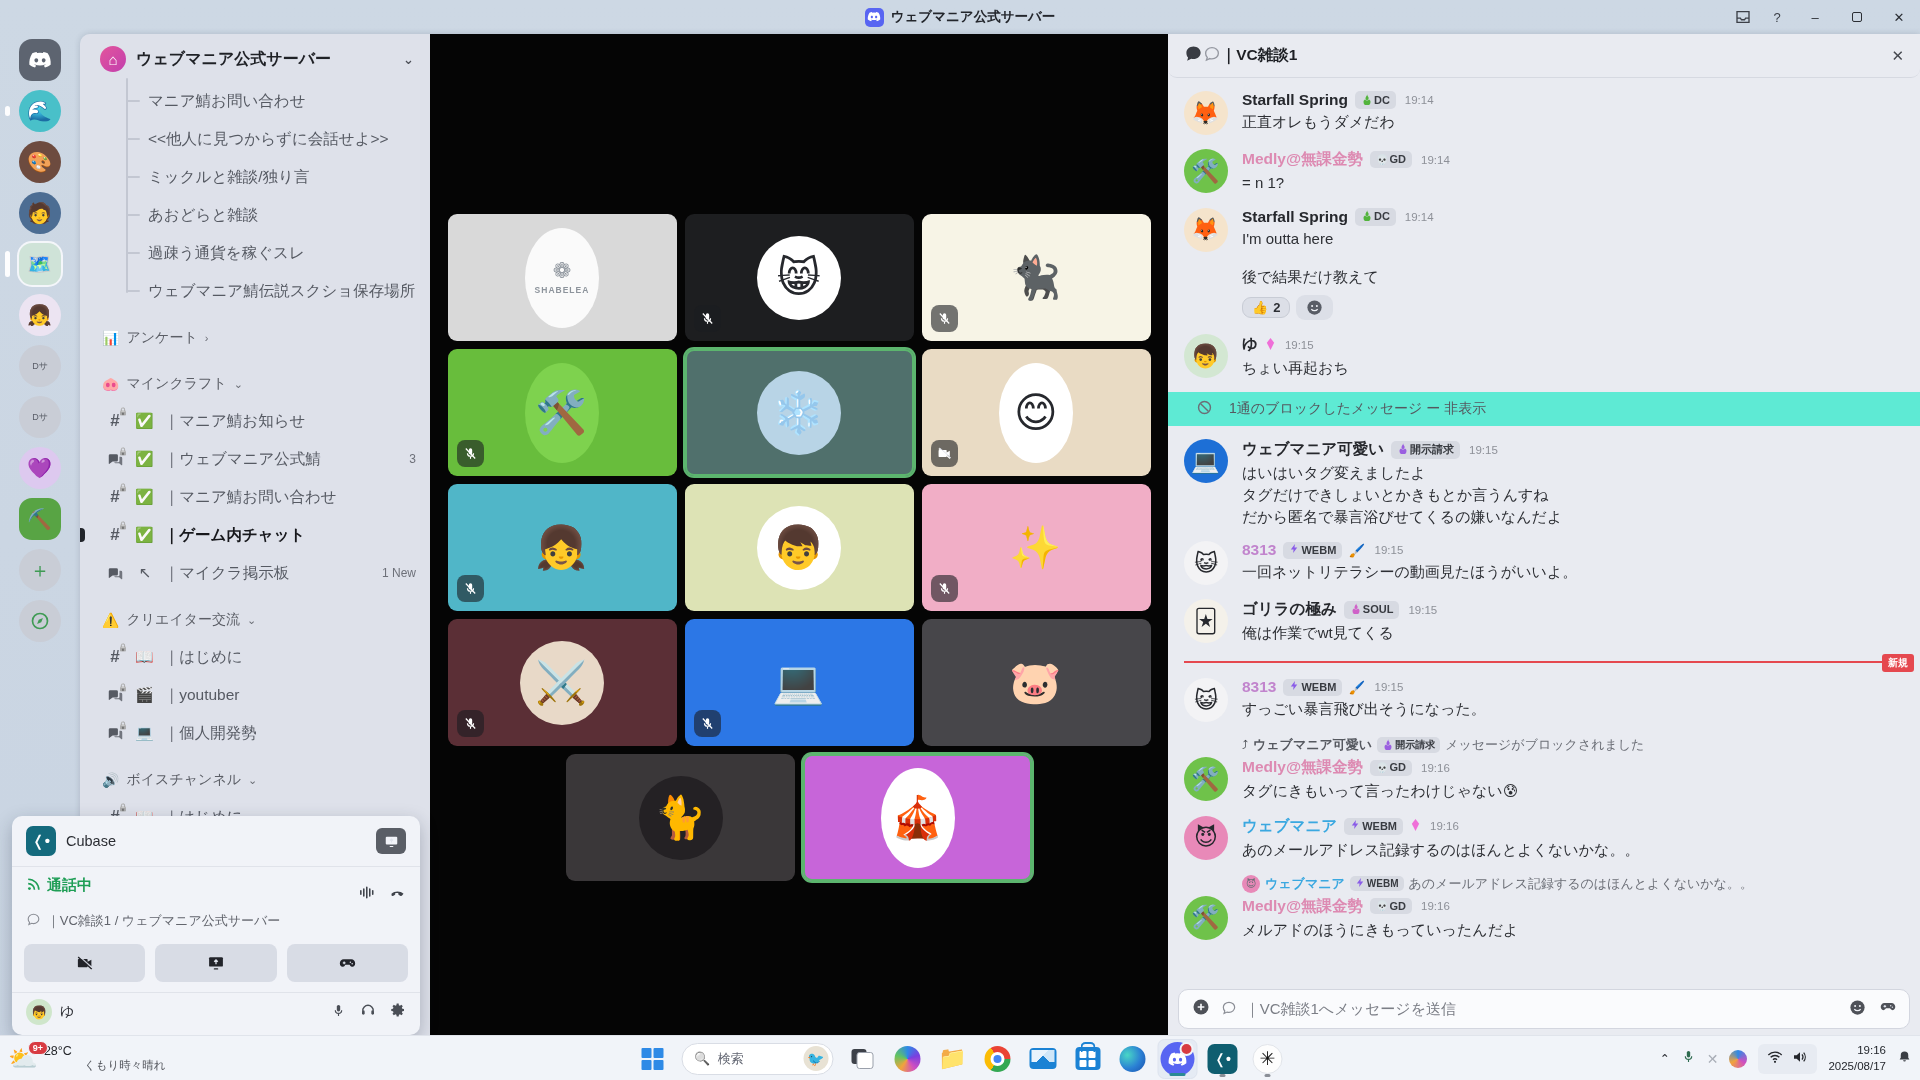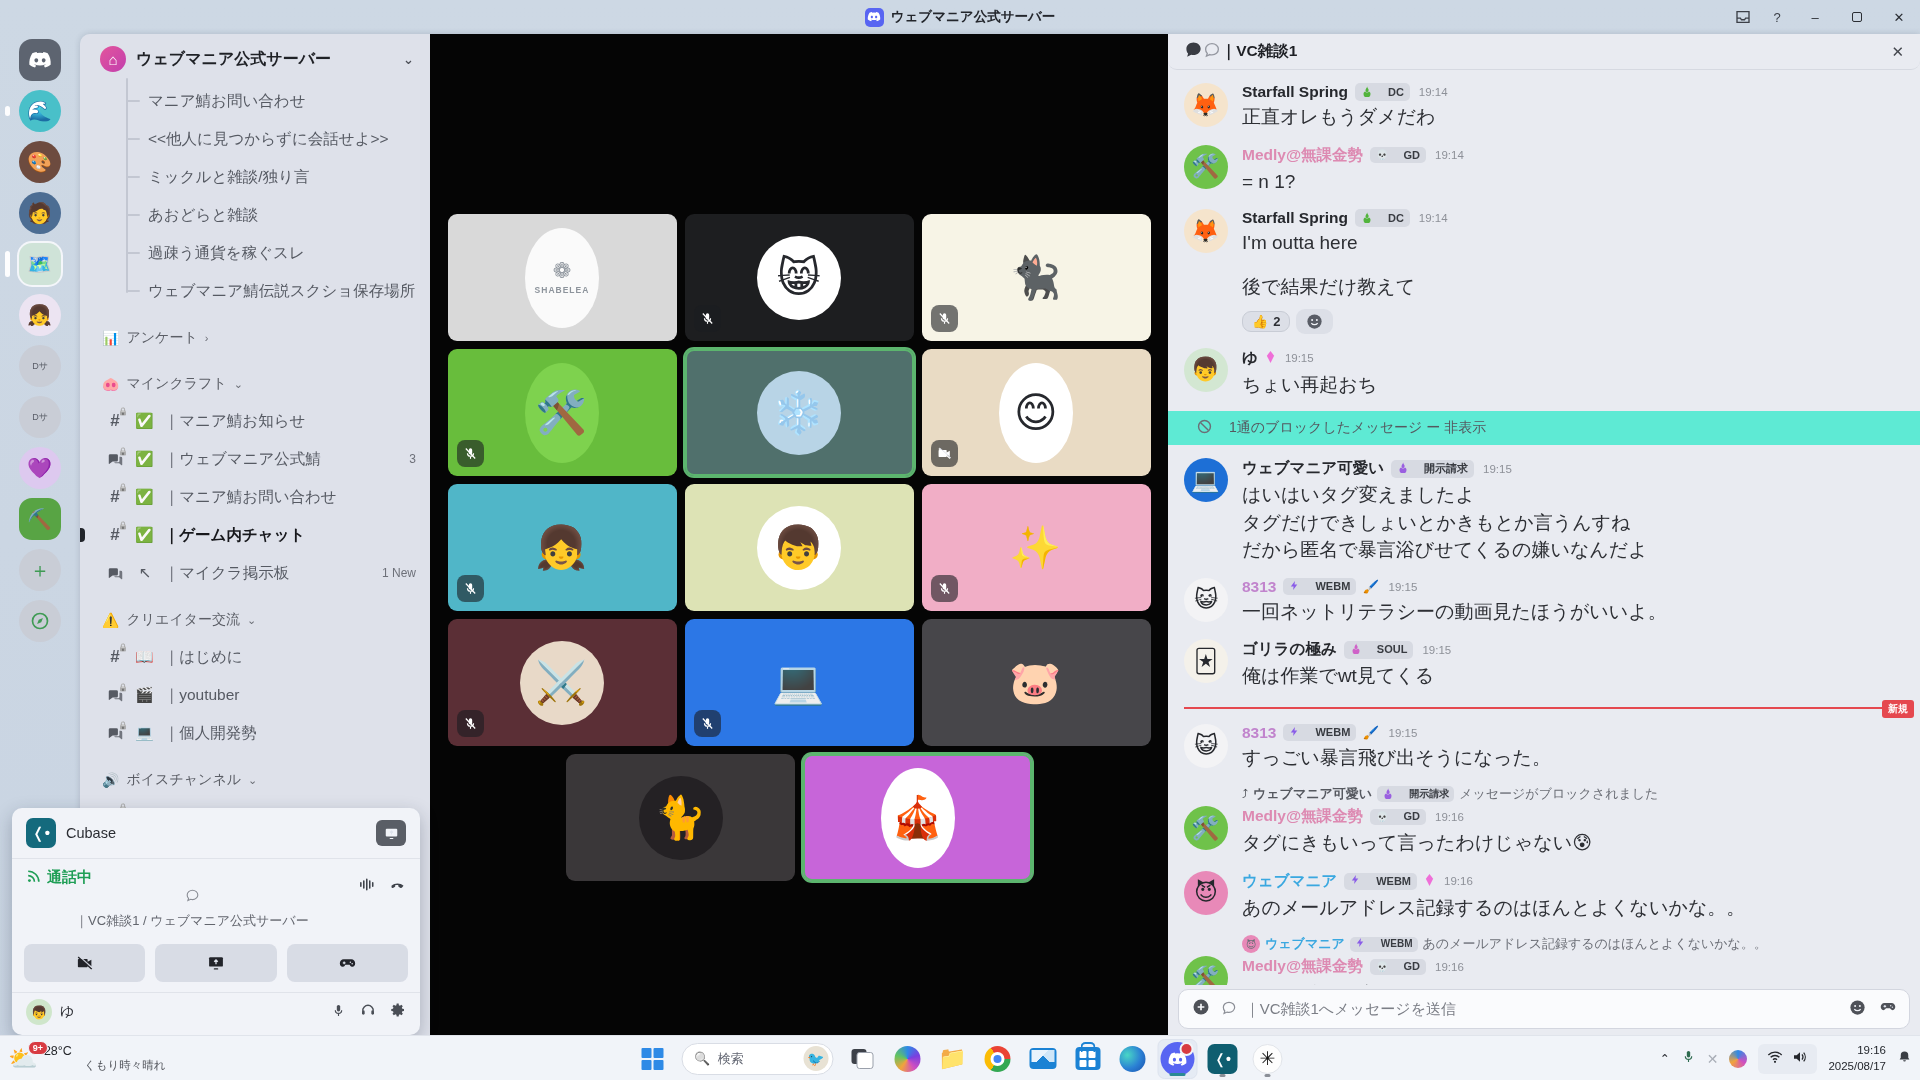--- a/index.html
+++ b/index.html
@@ -52,34 +52,34 @@
   .tile{position:relative;width:229px;height:127px;border-radius:9px;display:flex;align-items:center;justify-content:center;flex:none;}
   .tile.speaking{box-shadow:0 0 0 2px #5cb56e inset,0 0 0 2px #5cb56e;}
   .t-av{display:flex;align-items:center;justify-content:center;font-size:42px;width:84px;height:84px;border-radius:50%;overflow:hidden;}
   .t-av.ellipse{width:74px;height:100px;}
   .t-logo{display:flex;flex-direction:column;align-items:center;gap:3px;color:#8d949c;}
   .t-logo .mark{font-size:22px;line-height:1;}
   .t-logo .word{font-size:8.5px;letter-spacing:1px;font-weight:bold;}
   .t-badge{position:absolute;left:9px;bottom:9px;width:27px;height:27px;border-radius:8px;background:rgba(26,29,34,.6);display:flex;align-items:center;justify-content:center;}
   
   .chat{flex:1;background:#e9ebf1;display:flex;flex-direction:column;min-width:0;}
-  .chat-head{height:36px;flex:none;display:flex;align-items:center;padding:0 16px;border-bottom:1px solid #d6d9e1;border-radius:9px;}
+  .chat-head{height:44px;flex:none;display:flex;align-items:center;padding:0 16px;border-bottom:1px solid #d6d9e1;border-radius:9px;}
   .chat-title{font-size:15.5px;font-weight:bold;color:#1e2025;flex:1;}
   .chat-close{color:#45484f;font-size:15px;}
   .messages{flex:1;overflow:hidden;padding-top:6px;}
   .msg{padding:7px 16px;}
   .msg-body{display:flex;gap:14px;}
   .mv{width:44px;height:44px;border-radius:50%;flex:none;display:flex;align-items:center;justify-content:center;font-size:23px;overflow:hidden;}
   .m-content{min-width:0;flex:1;}
   .m-head{display:flex;align-items:center;gap:7px;margin-bottom:2px;}
   .m-name{font-size:15.5px;font-weight:bold;}
   .m-time{font-size:11.5px;color:#8d9098;margin-left:2px;}
-  .badge-pill{display:inline-flex;align-items:center;gap:15px;background:#d7dae2;border-radius:5px;padding:1.5px 6px;font-size:11px;font-weight:bold;color:#383b41;line-height:1.2;}
+  .badge-pill{display:inline-flex;align-items:center;gap:1px;background:#d7dae2;border-radius:5px;padding:1.5px 6px;font-size:11px;font-weight:bold;color:#383b41;line-height:1.2;}
   .badge-plain{font-size:13px;line-height:1;}
-  .m-line{font-size:19px;color:#2d2f34;line-height:1.45;}
+  .m-line{font-size:15px;color:#2d2f34;line-height:1.45;}
   .m-line.gap{margin-top:16px;}
   .reactions{display:flex;gap:6px;margin-top:8px;align-items:center;}
   .react{display:flex;align-items:center;gap:5px;background:#dcdfe7;border:1px solid #c8ccd5;border-radius:9px;padding:2px 9px;font-size:13px;color:#2d2f34;font-weight:bold;}
   .react-add{display:flex;align-items:center;justify-content:center;background:#dcdfe7;border-radius:9px;padding:3px 9px;}
   .blocked{display:flex;align-items:center;gap:16px;background:#5eead4;padding:7px 16px 7px 28px;margin:6px 0;color:#55585f;font-size:14px;}
   .new-divider{position:relative;height:2px;background:#e5484f;margin:10px 14px 8px 16px;}
   .new-tag{position:absolute;right:-8px;top:-7px;background:#e5484f;color:#fff;font-size:10px;font-weight:bold;padding:2px 6px;border-radius:3px;}
   .reply-row{position:relative;margin-left:58px;display:flex;align-items:center;gap:5px;font-size:13px;color:#6b6e76;margin-bottom:3px;white-space:nowrap;overflow:hidden;}
   .reply-row::before{content:"";position:absolute;left:-34px;top:8px;width:28px;height:9px;border-left:2px solid #a9adb6;border-top:2px solid #a9adb6;border-top-left-radius:6px;}
   .reply-name{font-weight:bold;}
@@ -91,21 +91,21 @@
   .comp-right{display:flex;gap:12px;align-items:center;}
   
   .activity-card{position:absolute;left:12px;bottom:0px;width:408px;background:#f1f3f8;border-radius:10px;box-shadow:0 6px 18px rgba(30,40,60,.28);overflow:hidden;}
   .ac-row1{display:flex;align-items:center;gap:10px;padding:10px 14px;border-bottom:1px solid #e0e3ea;}
   .cubase-ico{width:30px;height:30px;border-radius:7px;background:#146a7d;color:#fff;display:flex;align-items:center;justify-content:center;font-size:15px;font-weight:bold;}
   .ac-app{flex:1;font-size:14.5px;color:#2b2d33;}
   .ac-share{width:30px;height:26px;border-radius:6px;background:#5a5e66;display:flex;align-items:center;justify-content:center;}
   .ac-row2{display:flex;align-items:flex-start;padding:9px 14px 6px;}
   .ac-status{flex:1;min-width:0;}
   .ac-live{display:flex;align-items:center;gap:6px;color:#1f9e56;font-size:15px;font-weight:bold;}
-  .ac-loc{display:flex;align-items:center;gap:6px;color:#62656d;font-size:13px;margin-top:1px;white-space:nowrap;overflow:hidden;flex-direction:column;}
+  .ac-loc{display:flex;align-items:center;gap:6px;color:#62656d;font-size:13px;margin-top:17px;white-space:nowrap;overflow:hidden;}
   .ac-ico2{display:flex;gap:14px;align-items:center;padding-top:8px;}
   .ac-btns{display:flex;gap:10px;padding:8px 12px 10px;}
   .ac-btn{flex:1;height:38px;border-radius:8px;background:#d8dce5;display:flex;align-items:center;justify-content:center;}
   .ac-user{display:flex;align-items:center;gap:8px;padding:6px 14px 10px;border-top:1px solid #e0e3ea;}
   .ac-uav{width:26px;height:26px;border-radius:50%;background:#cfe6cb;display:flex;align-items:center;justify-content:center;font-size:13px;}
   .ac-uname{flex:1;font-size:14px;color:#2b2d33;}
   .ac-uicos{display:flex;gap:14px;align-items:center;}
   
   .taskbar{position:absolute;left:0;right:0;bottom:0;height:45px;background:#f1f4f9;border-top:1px solid #e0e4eb;}
   .weather{position:absolute;left:8px;top:3px;display:flex;align-items:center;gap:6px;height:39px;}

